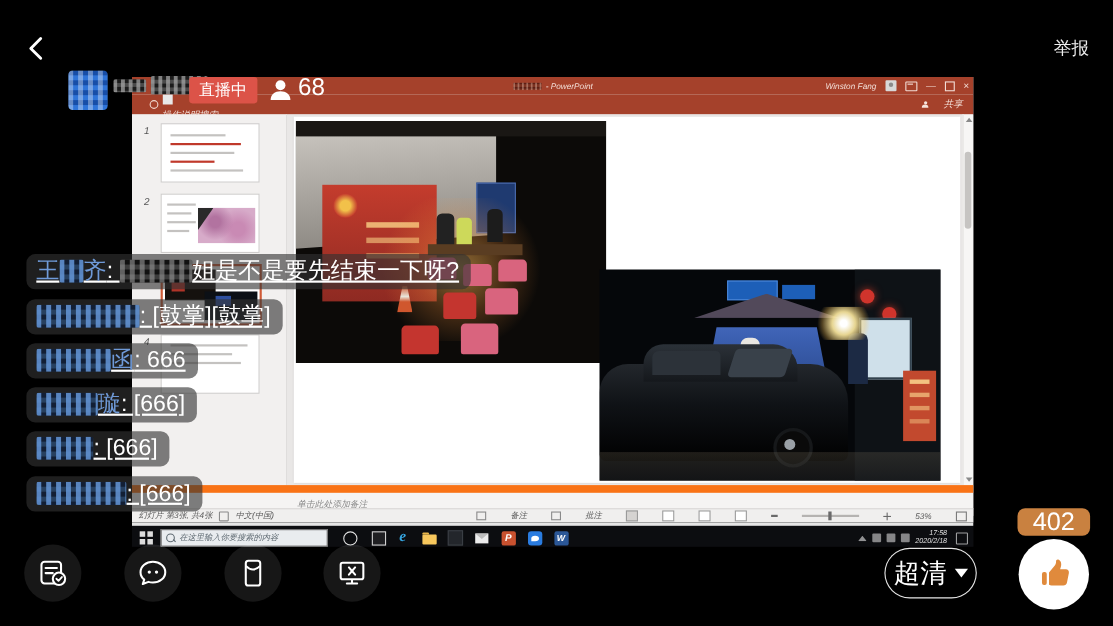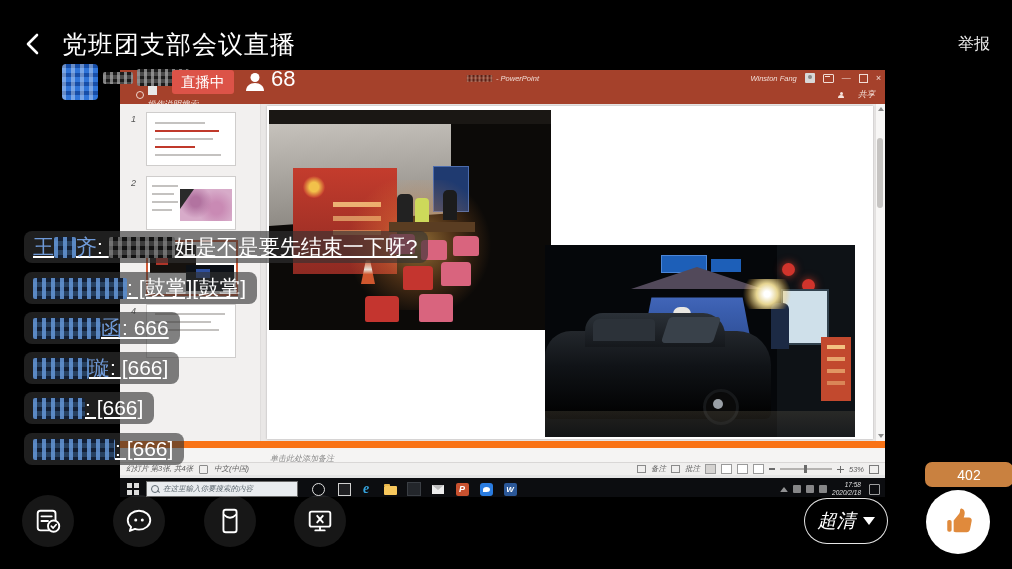--- a/index.html
+++ b/index.html
@@ -96,21 +96,21 @@
   .sb-thumb{position:absolute;left:1px;top:34px;width:6px;height:70px;background:#c6c4c2;border-radius:3px;}
   .sb-arrow{position:absolute;left:2px;width:0;height:0;border-left:3px solid transparent;border-right:3px solid transparent;}
   .sb-up{top:3px;border-bottom:4px solid #8a8a8a;}
   .sb-dn{bottom:3px;border-top:4px solid #8a8a8a;}
 
   .notes-row{position:absolute;left:0;top:371px;right:0;height:21px;background:#f5f4f3;border-top:7px solid #f97316;}
   .notes-text{position:absolute;left:150px;top:5px;font-size:8px;color:#8a8a8a;}
 
   .status-row{position:absolute;left:0;top:392px;right:0;height:13px;background:#f0efee;border-top:1px solid #d9d7d6;display:flex;align-items:center;font-size:7.5px;color:#5a5a5a;padding:0 6px;box-sizing:border-box;gap:6px;}
   .spell-icon{width:7px;height:7px;border:1px solid #8a8a8a;border-radius:1px;}
-  .sr-right{margin-left:auto;display:flex;align-items:center;gap:5px;}
+  .sr-right{margin-left:auto;display:flex;align-items:center;gap:22px;}
   .mini-ic{width:7px;height:6px;border:1px solid #8a8a8a;display:inline-block;}
   .view-btn{width:9px;height:8px;border:1px solid #9a9a9a;background:#fff;}
   .view-btn.on{background:#d5d3d1;}
   .zoom-minus{width:6px;height:1.5px;background:#6a6a6a;}
   .zoom-track{width:52px;height:2px;background:#b5b3b1;position:relative;}
   .zoom-knob{position:absolute;left:24px;top:-3px;width:3px;height:8px;background:#6a6a6a;}
   .zoom-plus{position:relative;width:7px;height:7px;}
   .zoom-plus::before{content:"";position:absolute;left:0;top:3px;width:7px;height:1.5px;background:#6a6a6a;}
   .zoom-plus::after{content:"";position:absolute;left:3px;top:0;width:1.5px;height:7px;background:#6a6a6a;}
   .fit-icon{width:8px;height:7px;border:1px solid #7a7a7a;}
@@ -159,36 +159,35 @@
   .chat-row:nth-child(4){top:352px;}
   .chat-row:nth-child(5){top:392px;}
   .chat-row:nth-child(6){top:433px;}
   .cname{color:#6f9ad8;}
   .ctext{color:#fff;}
   .mosaic{display:inline-block;height:21px;vertical-align:-4px;border-radius:2px;background-color:#27405f;background-image:linear-gradient(90deg,rgba(100,150,215,.85) 50%,transparent 50%),linear-gradient(rgba(15,25,45,.85) 50%,transparent 50%);background-size:9px 9px;}
   .mosaic.dk{background-color:#3c3c3c;background-image:linear-gradient(90deg,rgba(150,150,150,.6) 50%,transparent 50%),linear-gradient(rgba(10,10,10,.85) 50%,transparent 50%);}
 
   
   .act-btn{position:absolute;top:495px;width:52px;height:52px;border-radius:50%;background:rgba(255,255,255,.09);display:flex;align-items:center;justify-content:center;cursor:pointer;}
-  .quality-btn{position:absolute;left:804px;top:498px;width:84px;height:46px;border:1.5px solid rgba(255,255,255,.9);border-radius:23px;background:rgba(0,0,0,.25);color:#fff;font-size:19px;display:flex;align-items:center;justify-content:center;gap:7px;cursor:pointer;box-sizing:border-box;font-style:italic;}
+  .quality-btn{position:absolute;left:804px;top:498px;width:84px;height:46px;border:1.5px solid rgba(255,255,255,.9);border-radius:23px;background:rgba(0,0,0,.25);color:#fff;font-size:24px;display:flex;align-items:center;justify-content:center;gap:7px;cursor:pointer;box-sizing:border-box;}
   .caret-down{width:0;height:0;border-left:6px solid transparent;border-right:6px solid transparent;border-top:8px solid #fff;}
   .like-btn{position:absolute;left:926px;top:490px;width:64px;height:64px;border-radius:50%;background:#fff;display:flex;align-items:center;justify-content:center;cursor:pointer;}
-  .like-badge{position:absolute;left:925px;top:462px;width:88px;height:25px;border-radius:7px;background:#c98140;color:#fff;font-size:14px;display:flex;align-items:center;justify-content:center;}
+  .like-badge{position:absolute;left:925px;top:462px;width:66px;height:25px;border-radius:7px;background:#c98140;color:#fff;font-size:23px;display:flex;align-items:center;justify-content:center;}
 </style>
 </head>
 <body>
 
 <div id="app">
 
   <div class="back-btn">
     <svg width="32" height="32" viewBox="0 0 32 32">
         <polyline points="19,7 10,16 19,25" fill="none" stroke="#fff" stroke-width="2.6" stroke-linecap="round" stroke-linejoin="round"></polyline>
       </svg>
   </div>
-  <div class="page-title">党班团支部会议直播</div>
   <div class="report-btn">举报</div>
 
   <div id="stream">
     <div id="ppt-window">
 
       <div class="ppt-titlebar">
         <div class="qat">
             <i></i>
             <i></i>
           </div>

